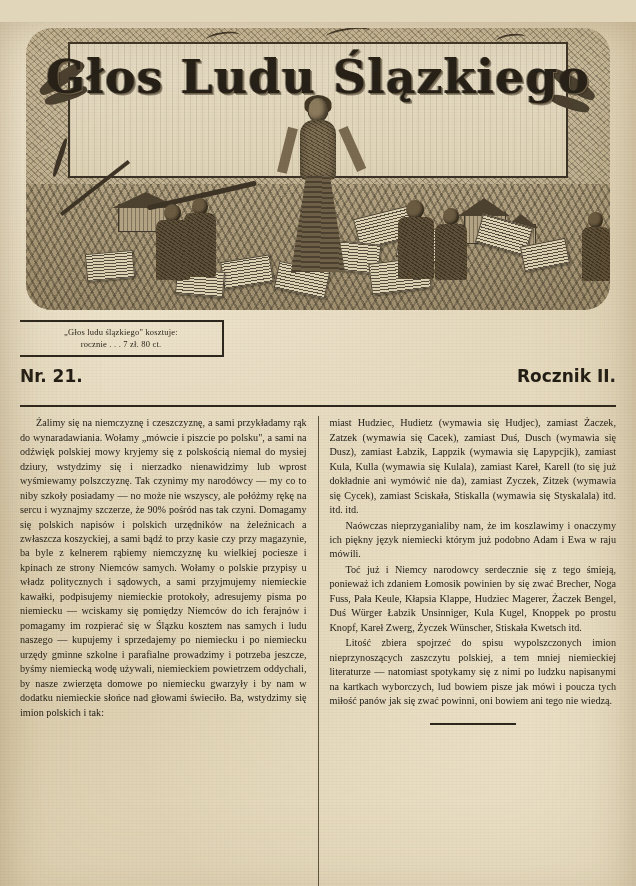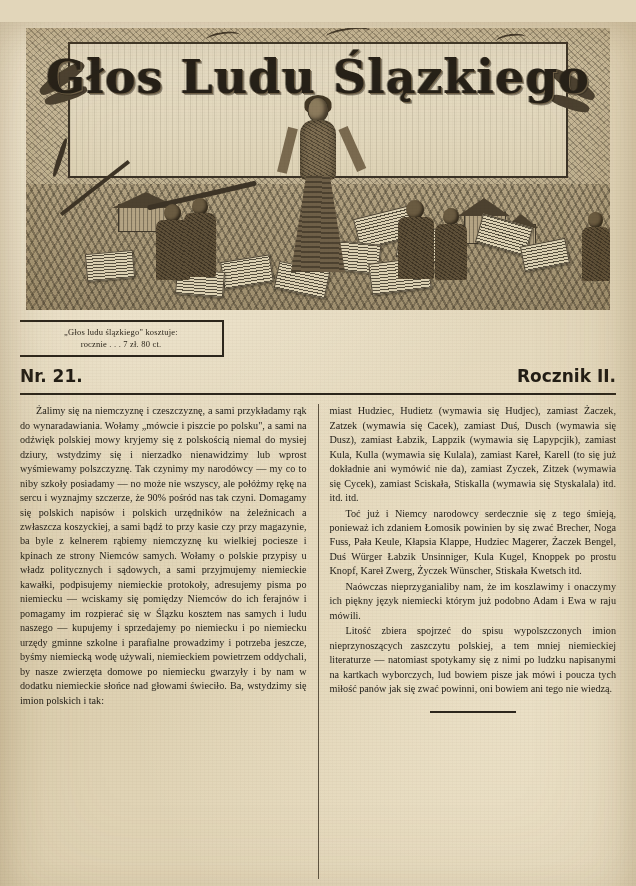--- a/index.html
+++ b/index.html
@@ -26,21 +26,21 @@
       repeating-linear-gradient(90deg, rgba(120,100,70,.028) 0 1px, rgba(255,255,255,0) 1px 4px);
     mix-blend-mode:multiply;opacity:.8;
   }
   .edgeshade{
     position:absolute;inset:0;pointer-events:none;z-index:29;
     box-shadow:inset 0 0 40px rgba(120,95,55,.30), inset 0 0 110px rgba(140,110,65,.16);
   }
 
   
   .masthead{position:relative;height:288px;margin:22px 0 0 0;}
-  .mh-frame{position:absolute;left:8px;right:8px;top:6px;bottom:0;overflow:hidden;}
+  .mh-frame{position:absolute;left:8px;right:8px;top:6px;bottom:0;overflow:hidden;border-radius:26px;}
   .engrave{
     position:absolute;inset:0;
     background:
       repeating-linear-gradient(44deg, rgba(40,34,24,.30) 0 1px, rgba(0,0,0,0) 1px 4px),
       repeating-linear-gradient(-41deg, rgba(40,34,24,.22) 0 1px, rgba(0,0,0,0) 1px 5px),
       linear-gradient(180deg,#cdbf9f 0%,#c2b392 45%,#b8a887 100%);
     opacity:.96;
   }
   
   .mh-sky{
@@ -107,21 +107,21 @@
     border-top:2px solid #2c261c;border-bottom:2px solid #2c261c;
   }
   .info-box.b1{flex:0 0 190px;border-right:2px solid #2c261c;}
   .info-box.b2{flex:0 0 188px;border-right:2px solid #2c261c;}
   .info-box .ln{display:block;white-space:nowrap;}
   .info-box.b1 .ln{letter-spacing:.2px;}
 
   
   .issue{
     display:flex;align-items:baseline;justify-content:space-between;
-    margin:9px 2px 0 2px;padding-bottom:7px;
+    margin:9px 2px 0 2px;padding-bottom:19px;
     border-bottom:2px solid #2c261c;
     font-family:"DejaVu Sans", sans-serif;
     font-weight:700;font-size:17px;color:#221d15;
   }
   .issue .mid{font-size:16px;}
 
   
   .article{display:flex;margin:9px 2px 0 2px;height:475px;}
   .col{width:289px;font-size:10.2px;line-height:1.42;text-align:justify;hyphens:auto;}
   .col.left{padding-right:11px;border-right:1px solid #5d5341;}
@@ -227,22 +227,22 @@
     <div>Nr. 21.</div>
     <div>Rocznik II.</div>
   </div>
 
   <div class="article">
     <div class="col left">
       <p>Żalimy się na niemczyznę i czeszczyznę, a sami przykładamy rąk do wynaradawiania. Wołamy „mówcie i piszcie po polsku", a sami na odźwięk polskiej mowy kryjemy się z polskością niemal do mysiej dziury, wstydzimy się i nierzadko nienawidzimy lub wprost wyśmiewamy polszczyznę. Tak czynimy my narodówcy — my co to niby szkoły posiadamy — no może nie wszyscy, ale połóżmy rękę na sercu i wyznajmy szczerze, że 90% pośród nas tak czyni. Domagamy się polskich napisów i polskich urzędników na żeleźnicach a zwłaszcza koszyckiej, a sami bądź to przy kasie czy przy magazynie, ba byle z kelnerem rąbiemy niemczyznę ku wielkiej pociesze i kpinach ze strony Niemców samych. Wołamy o polskie przypisy u władz politycznych i sądowych, a sami przyjmujemy niemieckie kawałki, podpisujemy niemieckie protokoły, adresujemy pisma po niemiecku — wciskamy się pomiędzy Niemców do ich ferajnów i pomagamy im rozpierać się w Ślązku kosztem nas samych i ludu naszego — kupujemy i sprzedajemy po niemiecku i po niemiecku urzędy gminne szkolne i parafialne prowadzimy i potrzeba jeszcze, byśmy niemiecką wodę używali, niemieckiem powietrzem oddychali, by nasze zwierzęta domowe po niemiecku gwarzyły i by nam w dodatku niemieckie słońce nad głowami świeciło. Ba, wstydzimy się imion polskich i tak:</p>
     </div>
     <div class="col right">
       <p style="text-indent:0">miast Hudziec, Hudietz (wymawia się Hudjec), zamiast Żaczek, Zatzek (wymawia się Cacek), zamiast Duś, Dusch (wymawia się Dusz), zamiast Łabzik, Lappzik (wymawia się Lapypcjik), zamiast Kula, Kulla (wymawia się Kulala), zamiast Kareł, Karell (to się już dokładnie ani wymówić nie da), zamiast Zyczek, Zitzek (wymawia się Cycek), zamiast Sciskała, Stiskalla (wymawia się Styskalala) itd. itd. itd.</p>
+      <p>Naówczas nieprzyganialiby nam, że im koszlawimy i onaczymy ich piękny język niemiecki którym już podobno Adam i Ewa w raju mówili.</p>
       <p>Toć już i Niemcy narodowcy serdecznie się z tego śmieją, ponieważ ich zdaniem Łomosik powinien by się zwać Brecher, Noga Fuss, Pała Keule, Kłapsia Klappe, Hudziec Magerer, Żaczek Bengel, Duś Würger Łabzik Unsinniger, Kula Kugel, Knoppek po prostu Knopf, Kareł Zwerg, Życzek Wünscher, Stiskała Kwetsch itd.</p>
-      <p>Naówczas nieprzyganialiby nam, że im koszlawimy i onaczymy ich piękny język niemiecki którym już podobno Adam i Ewa w raju mówili.</p>
       <p>Litość zbiera spojrzeć do spisu wypolszczonych imion nieprzynoszących zaszczytu polskiej, a tem mniej niemieckiej literaturze — natomiast spotykamy się z nimi po ludzku napisanymi na kartkach wyborczych, lud bowiem pisze jak mówi i poucza tych miłość panów jak się zwać powinni, oni bowiem ani tego nie wiedzą.</p>
       <div class="endrule"></div>
     </div>
   </div>
 
   <div class="edgeshade"></div>
   <div class="grain"></div>
 </div>
 
 </body></html>

